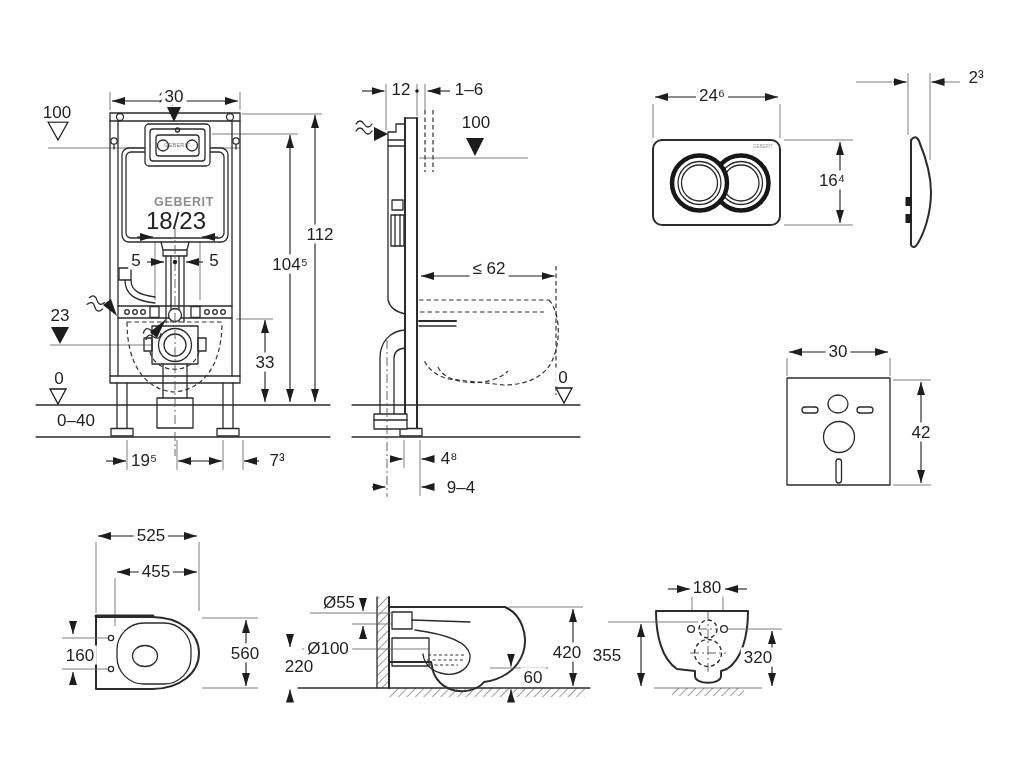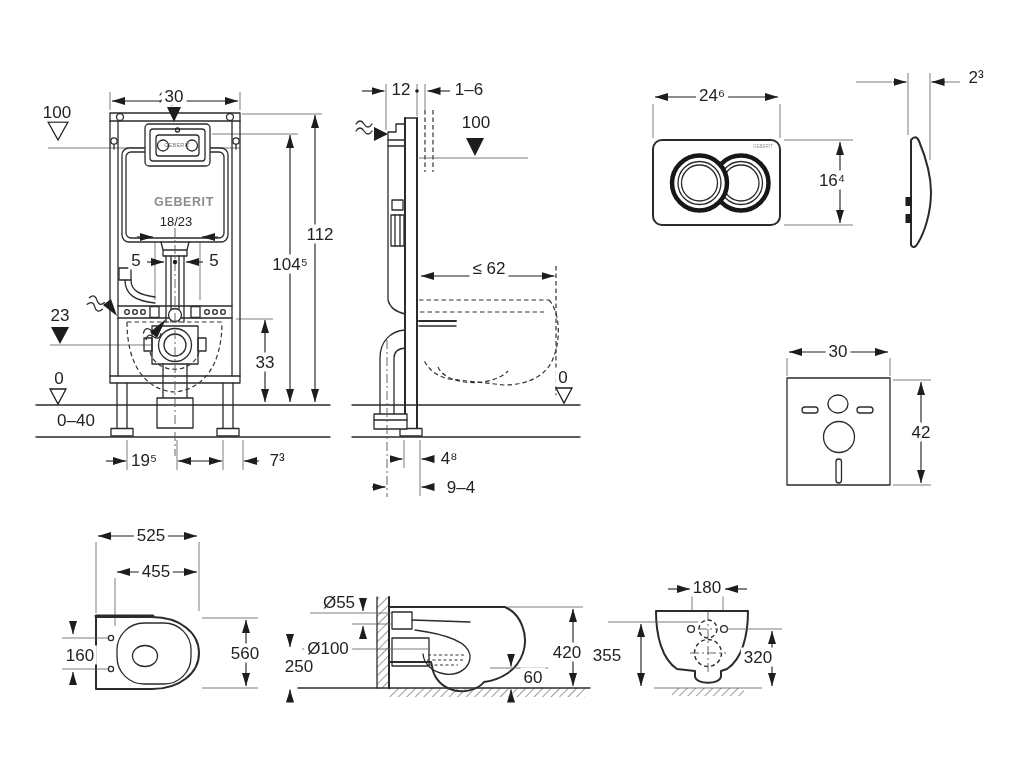--- a/index.html
+++ b/index.html
@@ -16,21 +16,21 @@
   .diml{stroke:#1d1d1d;stroke-width:1.1;fill:none;}
   .dash{stroke:#333;stroke-width:1.2;fill:none;stroke-dasharray:4.5 3;}
   .dash2{stroke:#333;stroke-width:1;fill:none;stroke-dasharray:3 2.5;}
   .dashc{stroke:#2a2a2a;stroke-width:1.4;fill:none;stroke-dasharray:4 3;}
   .cl{stroke:#555;stroke-width:.9;fill:none;stroke-dasharray:9 3 2 3;}
   .fillb{fill:#1d1d1d;stroke:none;}
   .tri{fill:#fff;stroke:#1d1d1d;stroke-width:1.3;}
   
   .dim{position:absolute;transform:translate(-50%,-50%);font-size:17px;line-height:1;
        color:#222;background:#fff;padding:1px 3px;white-space:nowrap;}
-  .md{font-size:13px;}
+  .md{font-size:24px;}
   .nobg{background:transparent;}
   .brand{font-size:12.5px;font-weight:bold;color:#8d8d8d;letter-spacing:.6px;background:transparent;padding:0;}
   .tiny{font-size:5.5px;color:#777;letter-spacing:.2px;background:transparent;padding:0;}
   .tiny2{font-size:4.5px;color:#999;background:transparent;padding:0;}
 </style>
 </head>
 <body>
 
 <div id="sheet">
 
@@ -374,21 +374,21 @@
 <span class="dim" style="left:838px;top:351px">30</span>
 <span class="dim" style="left:921px;top:432px">42</span>
 
 <span class="dim" style="left:151px;top:535px">525</span>
 <span class="dim" style="left:156px;top:571px">455</span>
 <span class="dim" style="left:80px;top:655px">160</span>
 <span class="dim" style="left:245px;top:653px">560</span>
 
 <span class="dim" style="left:339px;top:602px">Ø55</span>
 <span class="dim" style="left:328px;top:648px">Ø100</span>
-<span class="dim" style="left:299px;top:666px">250</span>
+<span class="dim" style="left:299px;top:666px">220</span>
 <span class="dim" style="left:567px;top:652px">420</span>
 <span class="dim" style="left:533px;top:677px">60</span>
 
 <span class="dim" style="left:707px;top:587px">180</span>
 <span class="dim" style="left:607px;top:655px">355</span>
 <span class="dim" style="left:758px;top:657px">320</span>
 
 </div>
 
 </body></html>

